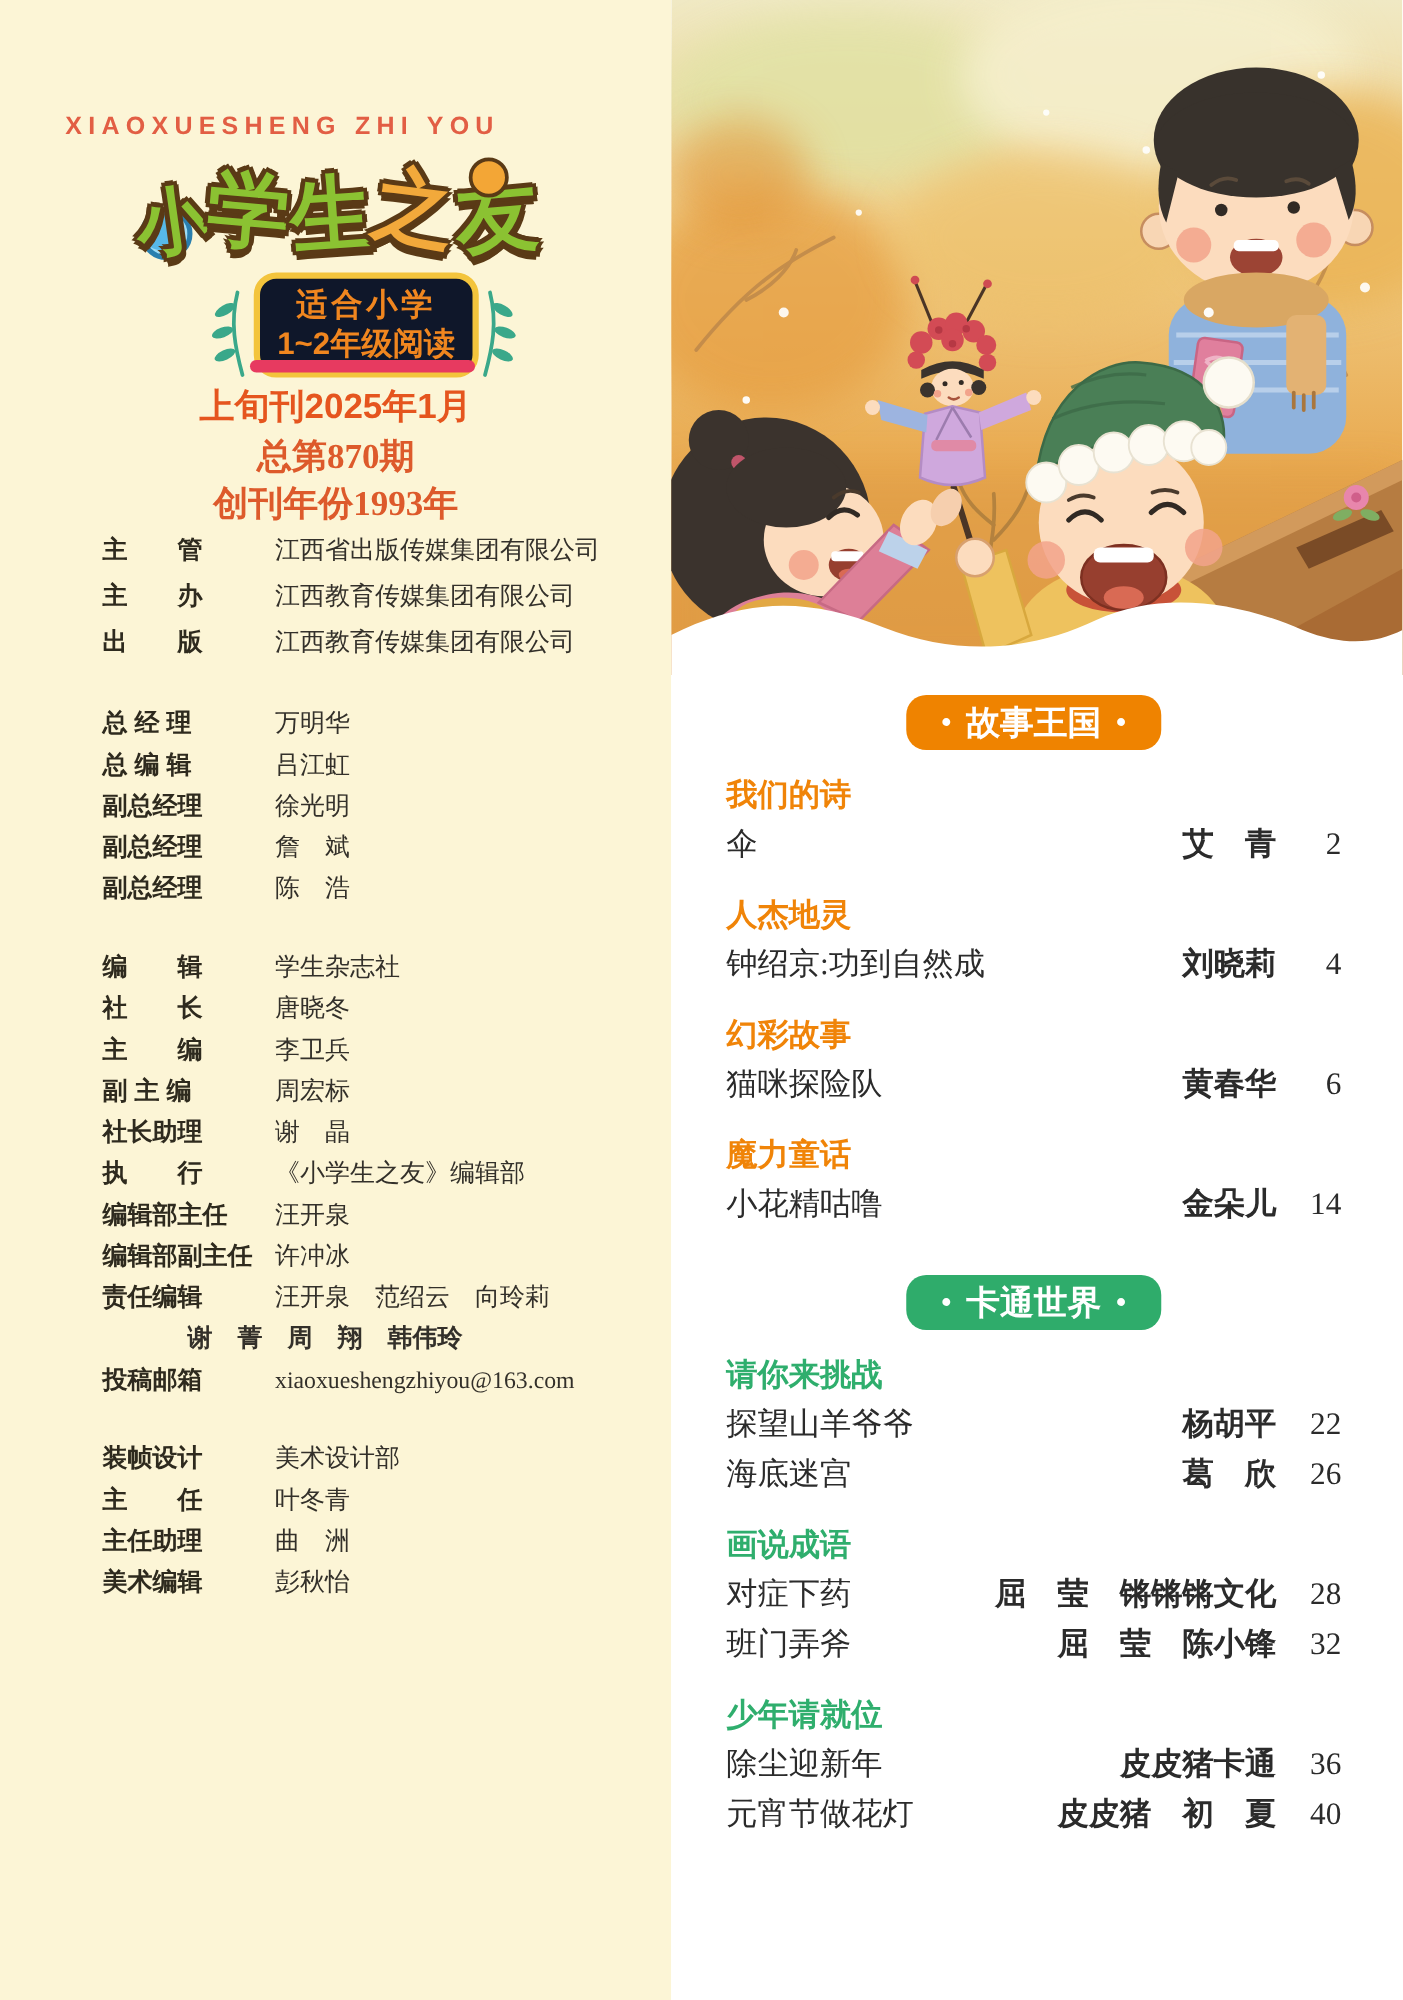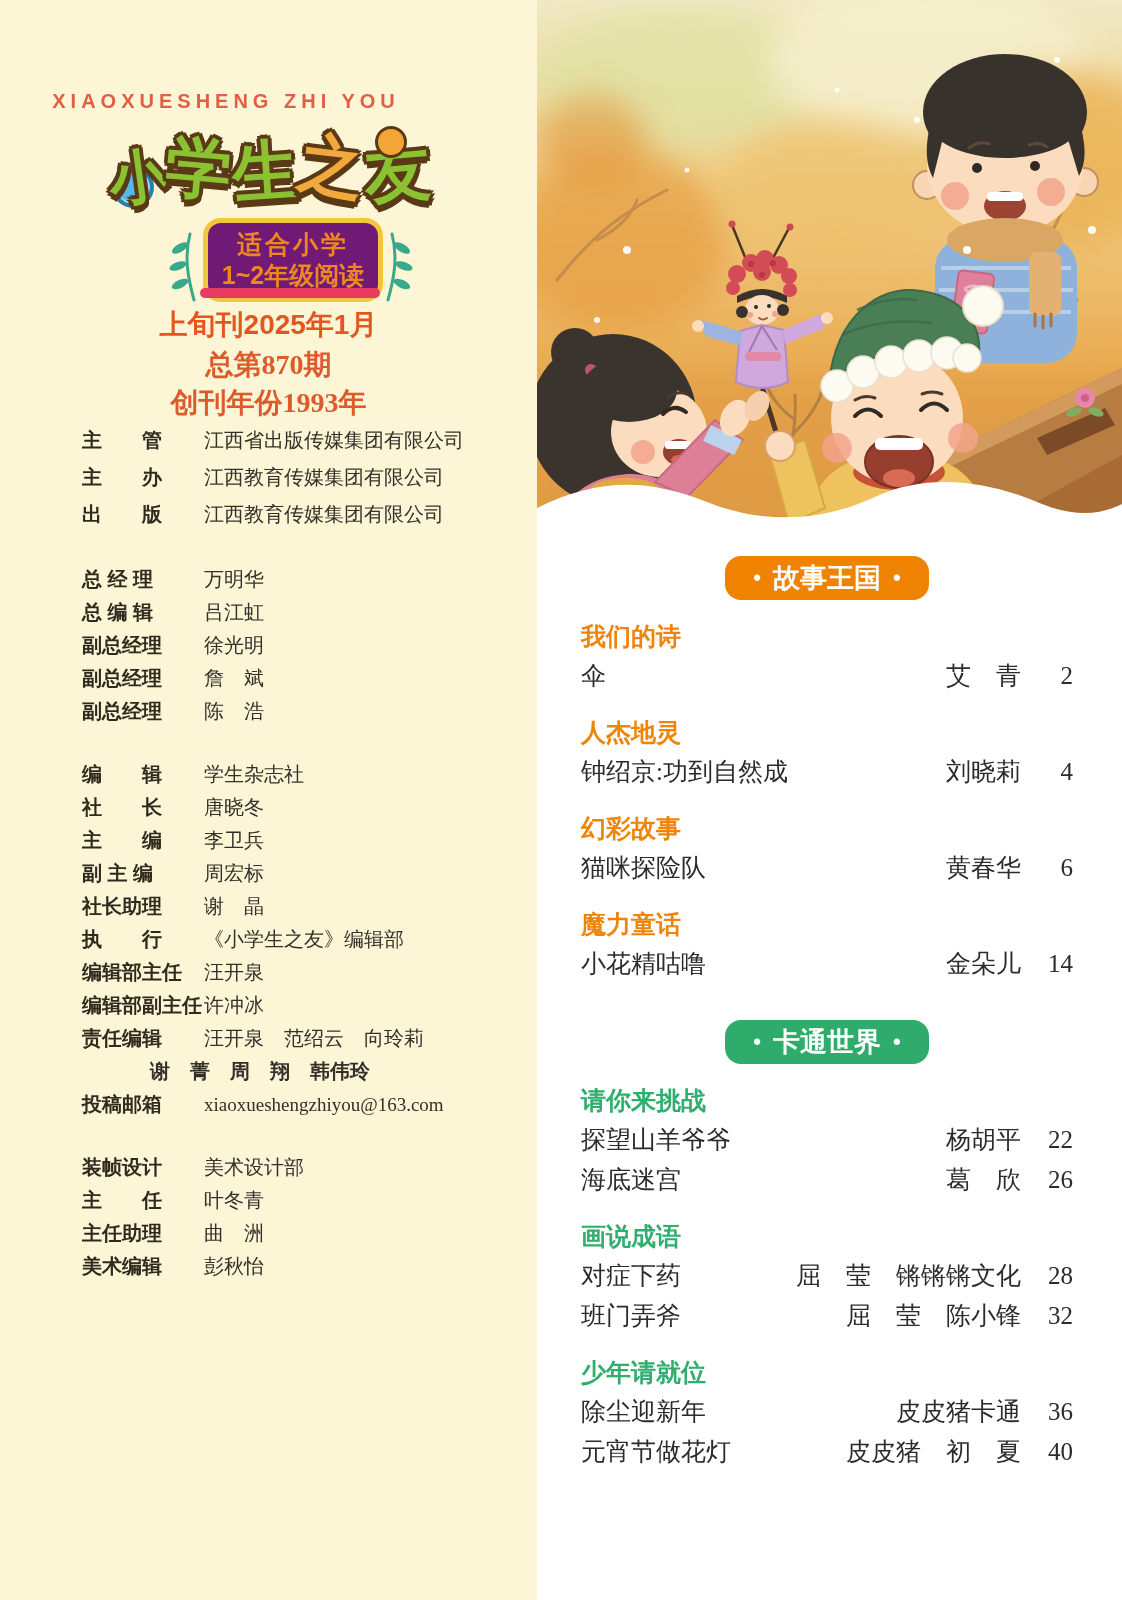--- a/index.html
+++ b/index.html
@@ -16,36 +16,36 @@
                   -3px -3px 0 #5a3a16,3px -3px 0 #5a3a16,-3px 3px 0 #5a3a16,3px 5px 0 #5a3a16,0 7px 0 #5a3a16;}
   .logo-char.c0{transform:rotate(-8deg) translateY(6px);font-size:58px;}
   .logo-char.c1{transform:rotate(5deg);}
   .logo-char.c2{transform:rotate(-4deg) translateY(3px);}
   .logo-char.c3{color:#f2a93b;transform:rotate(7deg) translateY(-2px);}
   .logo-char.c4{transform:rotate(-5deg) translateY(4px);}
   .logo-snail{position:absolute;left:112px;top:48px;width:34px;height:34px;border-radius:50%;
       background:#57b8e8;border:4px solid #2a7fae;box-shadow:inset -4px -4px 0 #9fdcf4;}
   .logo-ball{position:absolute;right:130px;top:8px;width:26px;height:26px;border-radius:50%;
       background:#f3a636;border:3px solid #5a3a16;}
-  .grade-badge{position:absolute;top:218px;left:203px;width:170px;height:68px;background:#701a75;
+  .grade-badge{position:absolute;top:218px;left:203px;width:170px;height:68px;background:#0f172a;
       border:5px solid #f3c43c;border-radius:18px;text-align:center;padding-top:6px;box-sizing:content-box;}
   .grade-line1{color:#f0861f;font-weight:bold;font-size:25px;line-height:30px;letter-spacing:3px;}
   .grade-line2{color:#f0861f;font-weight:bold;font-size:25px;line-height:32px;}
   .leaf-svg{position:absolute;top:228px;}
   .leaf-svg.left{left:168px;} .leaf-svg.right{left:380px;}
   .red-bar{position:absolute;top:288px;left:200px;width:180px;height:10px;border-radius:6px;background:#e73a60;}
   .edition{position:absolute;top:306px;left:0;width:537px;text-align:center;
            color:#e5551e;font-weight:bold;font-size:28px;}
   .issue-no,.founded{position:absolute;left:0;width:537px;text-align:center;color:#dd5a2b;
            font-family:"Liberation Serif",serif;font-weight:bold;font-size:28px;}
   .issue-no{top:346px;} .founded{top:384px;}
 
   .staff{position:absolute;top:422px;left:82px;width:430px;}
   .staff-group{margin-bottom:30px;}
-  .staff-row{display:flex;line-height:33px;}
+  .staff-row{display:flex;line-height:33px;gap:16px;}
   .staff-row.tall{line-height:37px;}
   .staff-label{min-width:122px;font-weight:bold;font-size:20px;color:#2e2a1e;white-space:nowrap;}
   .staff-value{font-family:"Liberation Serif",serif;font-size:20px;color:#33302a;white-space:nowrap;}
   .staff-value.latin{font-size:19px;}
   .cont-row{margin-left:68px;line-height:33px;font-family:"Liberation Serif",serif;font-size:20px;color:#33302a;font-weight:bold;}
   .addr-line{line-height:33px;font-family:"Liberation Serif",serif;font-size:20px;color:#33302a;}
 
   
   .right-panel{position:absolute;left:537px;top:0;width:585px;height:1600px;background:#ffffff;}
   .illustration{position:absolute;left:0;top:0;width:585px;height:540px;}
@@ -54,21 +54,21 @@
   .toc-badge{width:204px;height:44px;margin:0 auto;border-radius:16px;color:#ffffff;
       font-weight:bold;font-size:27px;display:flex;align-items:center;justify-content:center;gap:12px;}
   .toc-badge .dot{font-size:22px;line-height:44px;}
   .badge-orange{background:#ef8300;}
   .badge-green{background:#2fac6b;margin-top:36px;}
   .toc-cat{margin-top:16px;line-height:40px;font-weight:bold;font-size:25px;}
   .cat-orange{color:#f08408;} .cat-green{color:#2fae6d;}
   .toc-item{display:flex;align-items:baseline;line-height:40px;
       font-family:"Liberation Serif",serif;font-size:25px;color:#2b2b2b;}
   .toc-title{flex:0 1 auto;white-space:nowrap;}
-  .toc-author{margin-left:auto;text-align:left;white-space:nowrap;}
+  .toc-author{margin-left:auto;text-align:left;white-space:nowrap;font-weight:bold;}
   .toc-page{width:52px;text-align:right;white-space:nowrap;}
 </style>
 </head>
 <body>
 
 <div class="left-panel">
   <div class="romanized">XIAOXUESHENG  ZHI  YOU</div>
 
   <div class="logo-box">
     <span class="logo-snail"></span>

